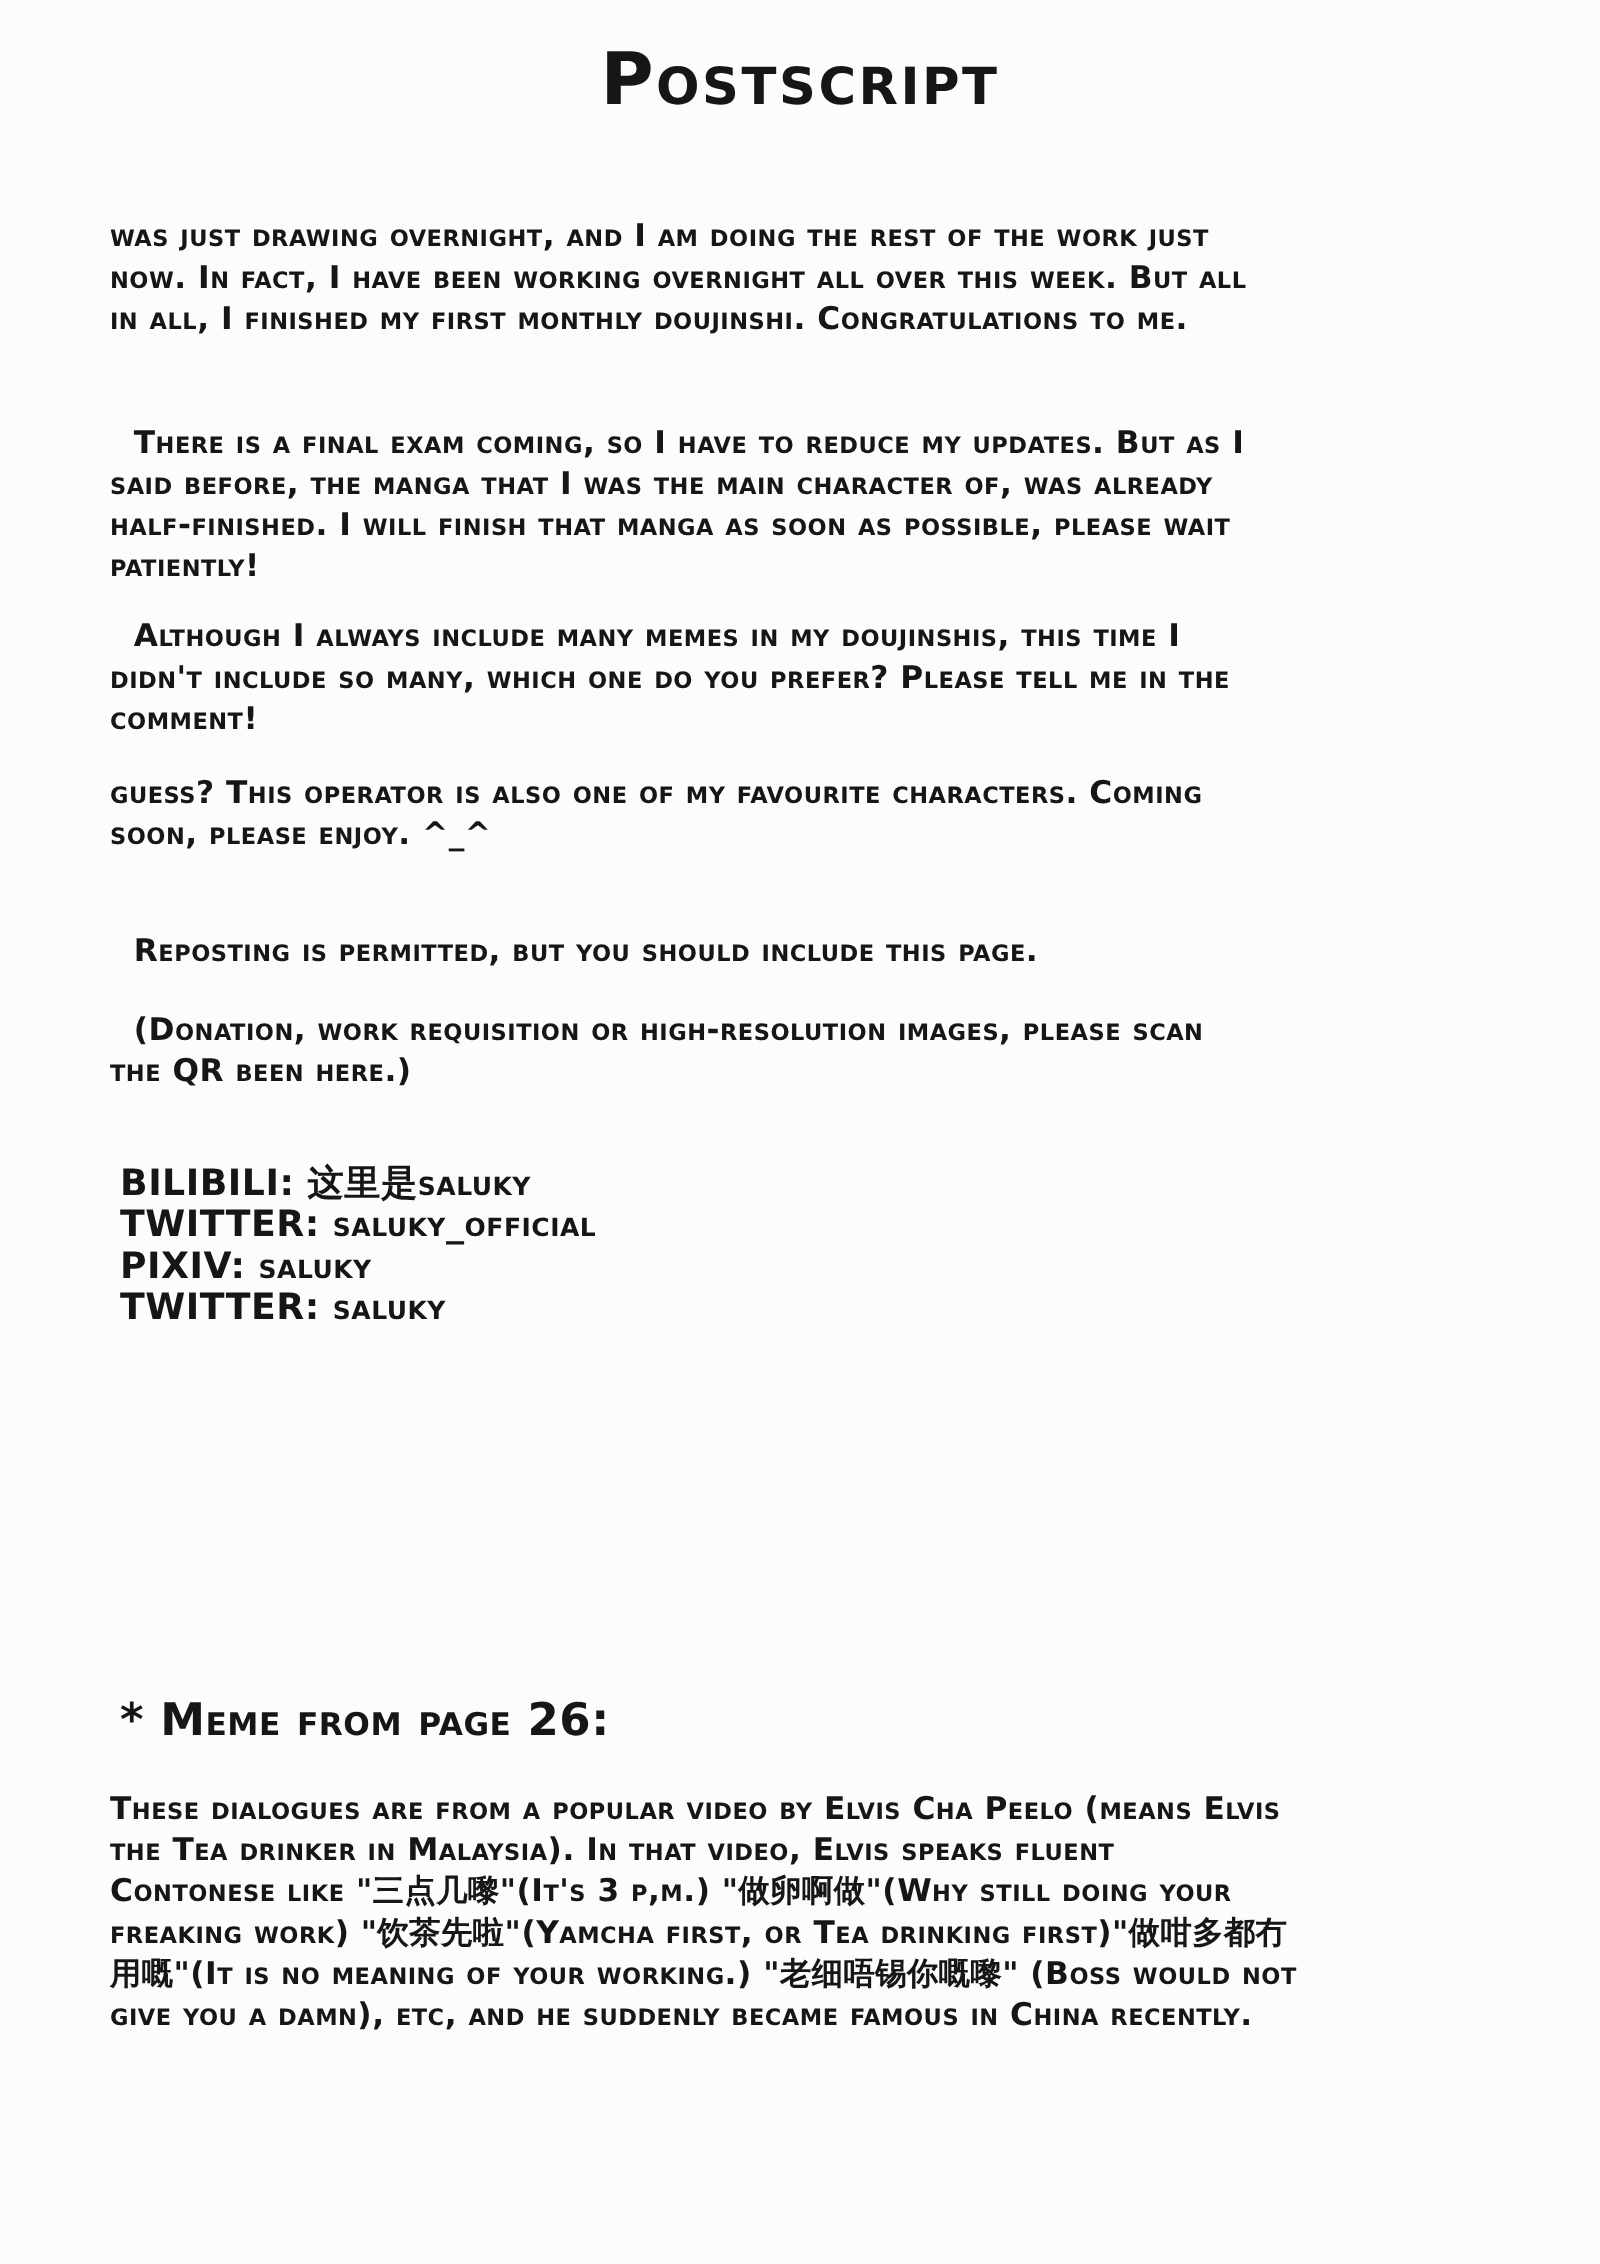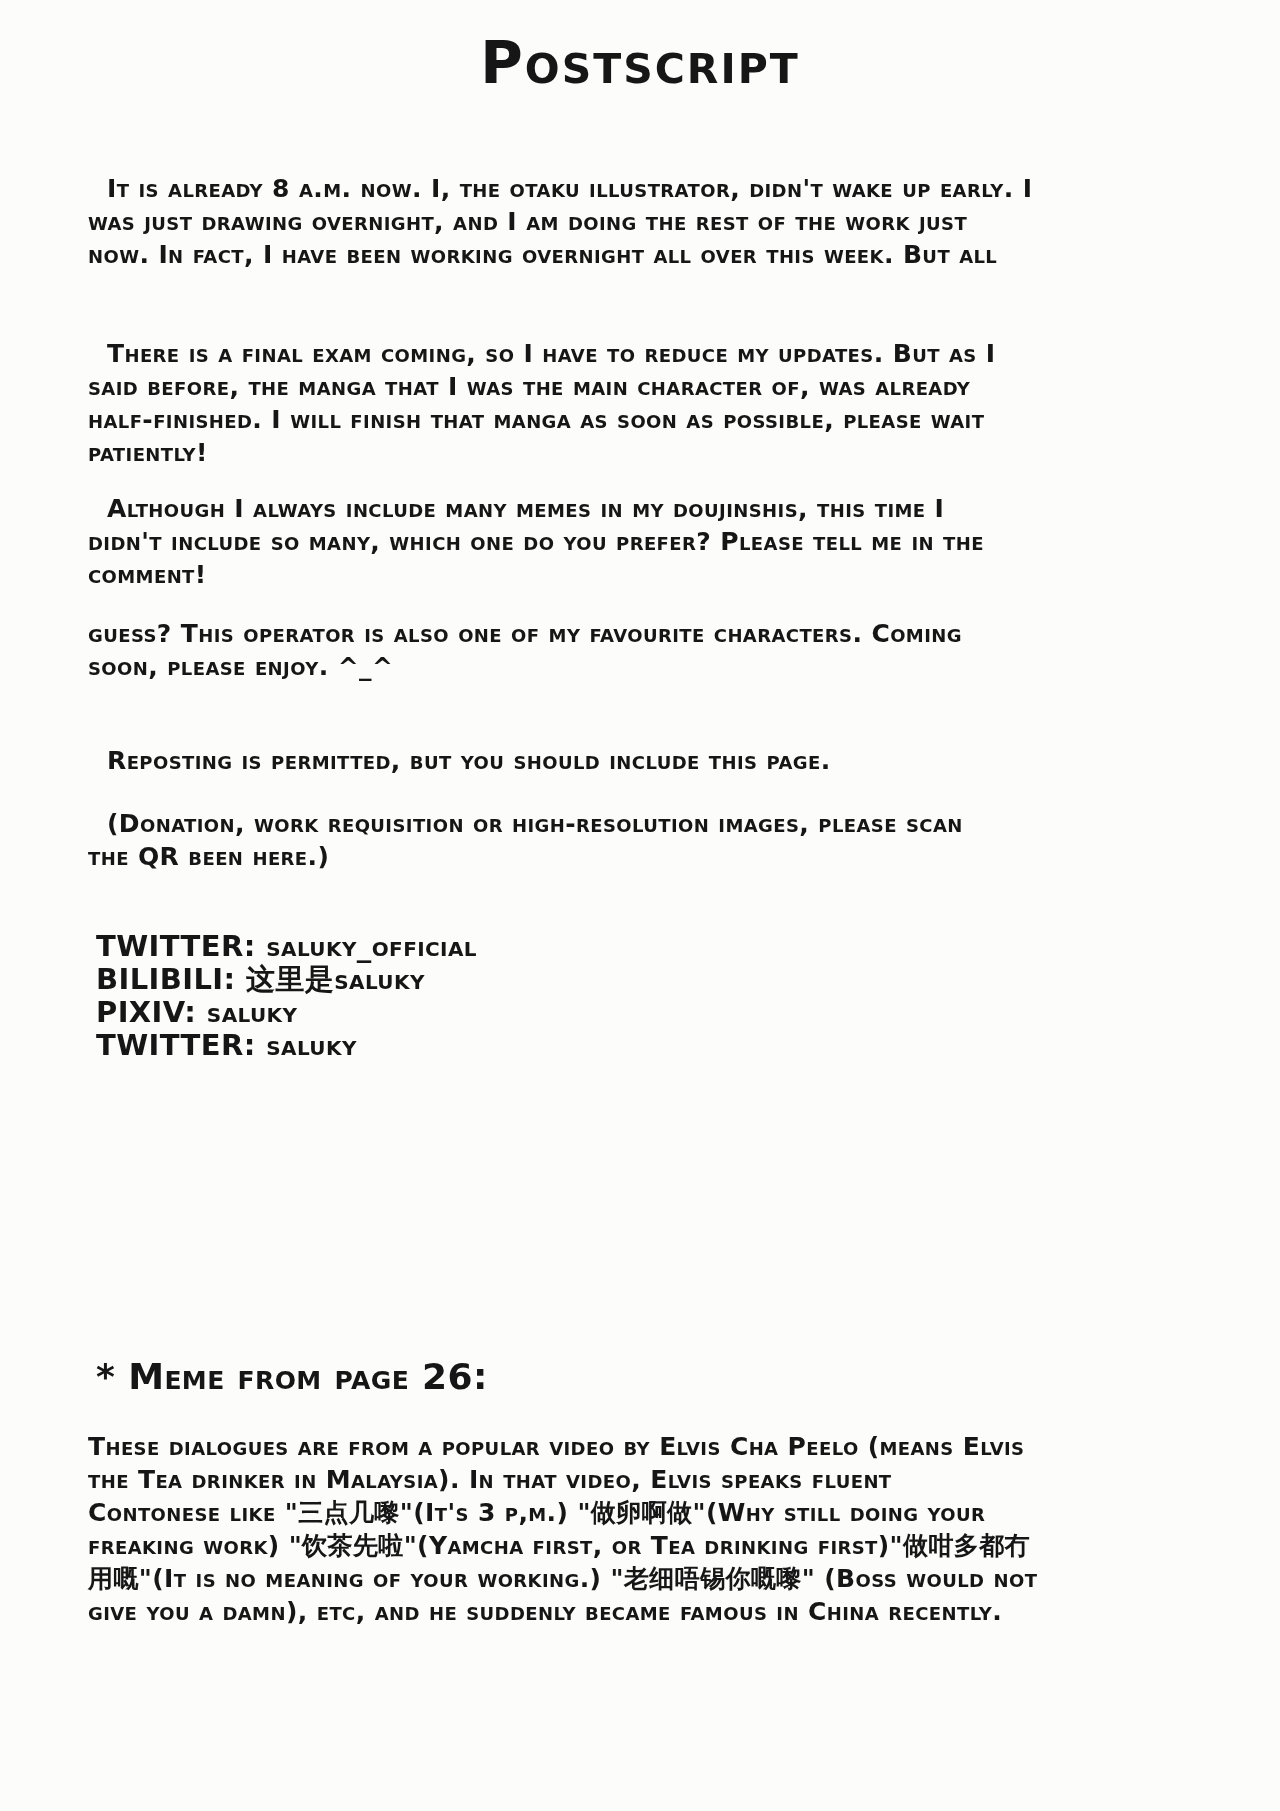--- a/index.html
+++ b/index.html
@@ -62,23 +62,23 @@
   .footnote-para { top: 1430px; }
 </style>
 </head>
 <body>
 
 <div class="page">
 
   <h1 class="page-title">Postscript</h1>
 
   <div class="block p1">
-    <div class="line indent">It is already 8 a.m. now. I, the otaku illustrator, didn't wake up early. I</div>
     <div class="line">was just drawing overnight, and I am doing the rest of the work just</div>
     <div class="line">now. In fact, I have been working overnight all over this week. But all</div>
+    <div class="line">in all, I finished my first monthly doujinshi. Congratulations to me.</div>
   </div>
 
   <div class="block p2">
     <div class="line indent">There is a final exam coming, so I have to reduce my updates. But as I</div>
     <div class="line">said before, the manga that I was the main character of, was already</div>
     <div class="line">half-finished. I will finish that manga as soon as possible, please wait</div>
     <div class="line">patiently!</div>
   </div>
 
   <div class="block p3">
@@ -95,22 +95,22 @@
   <div class="block p5">
     <div class="line indent">Reposting is permitted, but you should include this page.</div>
   </div>
 
   <div class="block p6">
     <div class="line indent">(Donation, work requisition or high-resolution images, please scan</div>
     <div class="line">the QR been here.)</div>
   </div>
 
   <div class="block social">
+    <div class="line social-line"><span>BILIBILI:</span> <span>这里是saluky</span></div>
     <div class="line social-line"><span>TWITTER:</span> <span>saluky_official</span></div>
-    <div class="line social-line"><span>BILIBILI:</span> <span>这里是saluky</span></div>
     <div class="line social-line"><span>PIXIV:</span> <span>saluky</span></div>
     <div class="line social-line"><span>TWITTER:</span> <span>saluky</span></div>
   </div>
 
   <div class="block footnote-heading">
     <div class="line">* Meme from page 26:</div>
   </div>
 
   <div class="block footnote-para">
     <div class="line">These dialogues are from a popular video by Elvis Cha Peelo (means Elvis</div>

